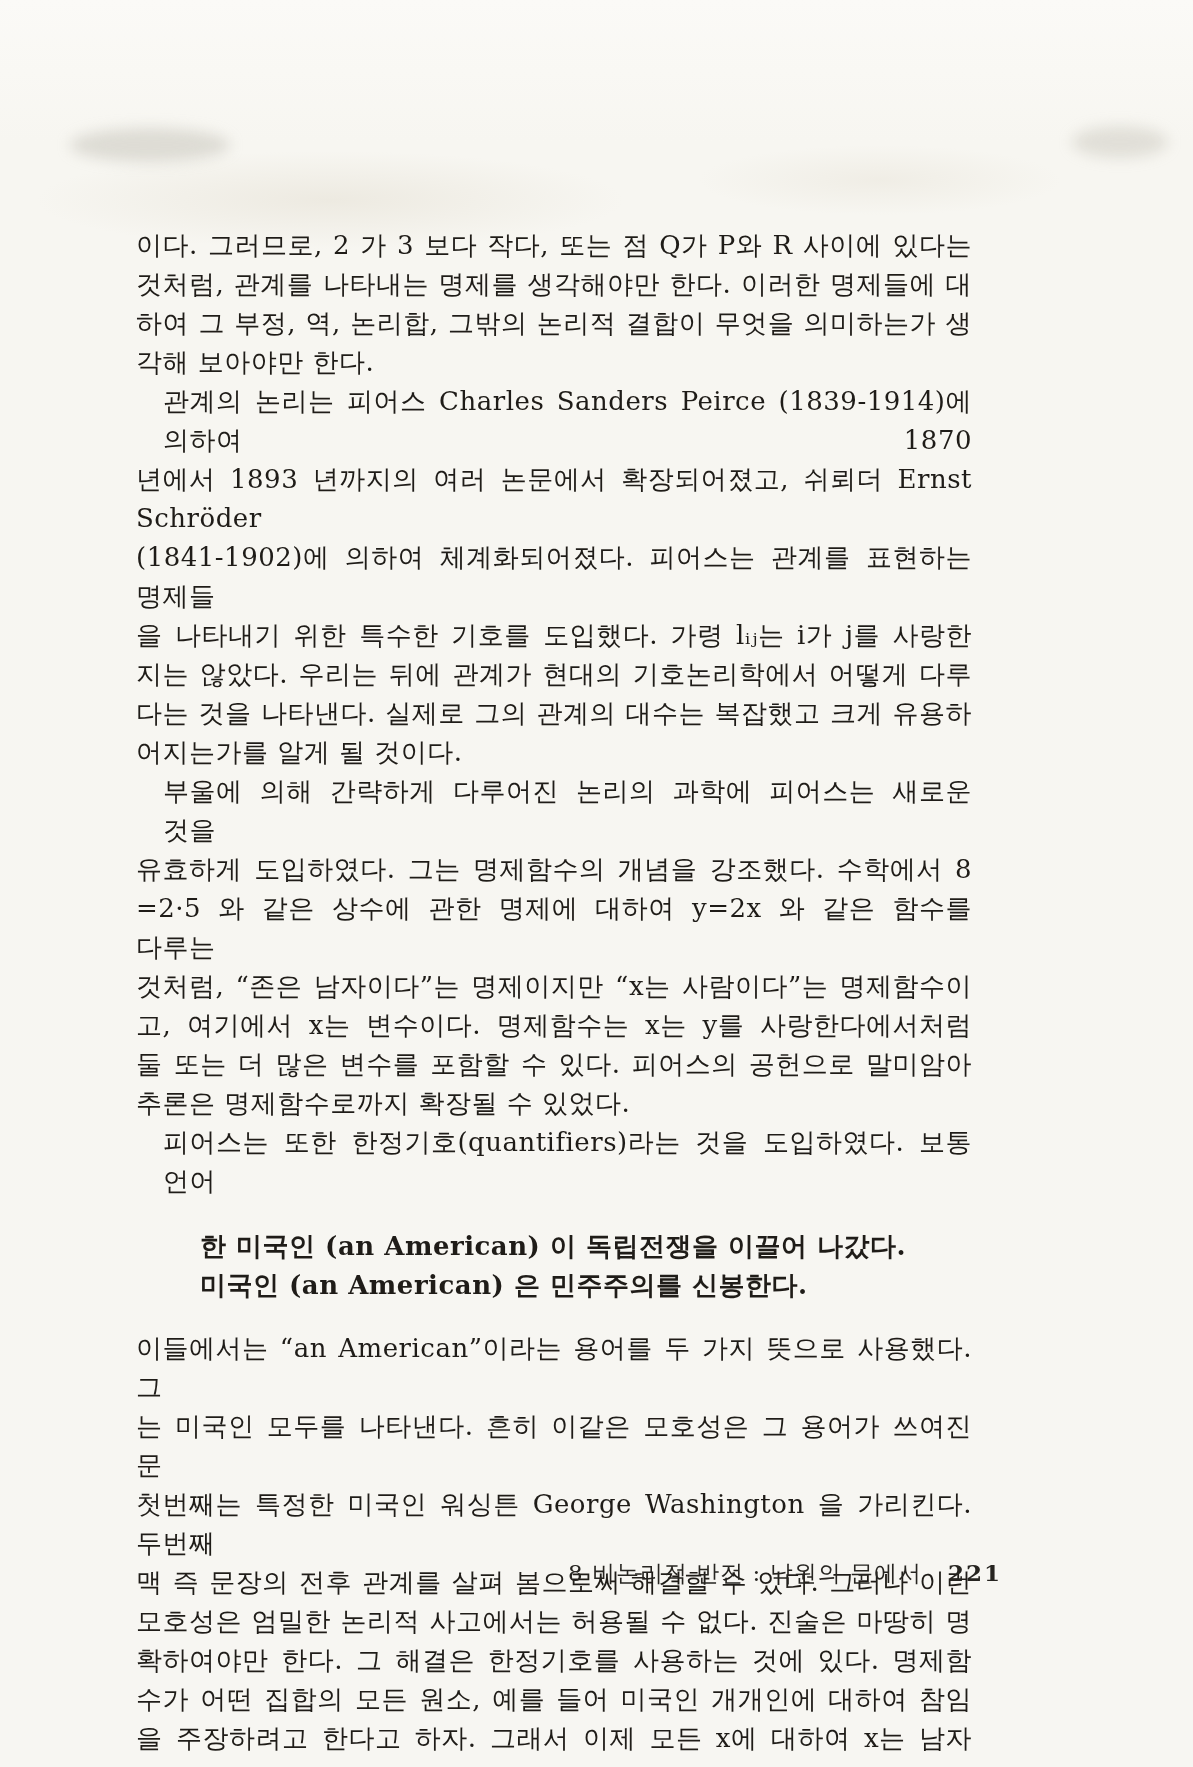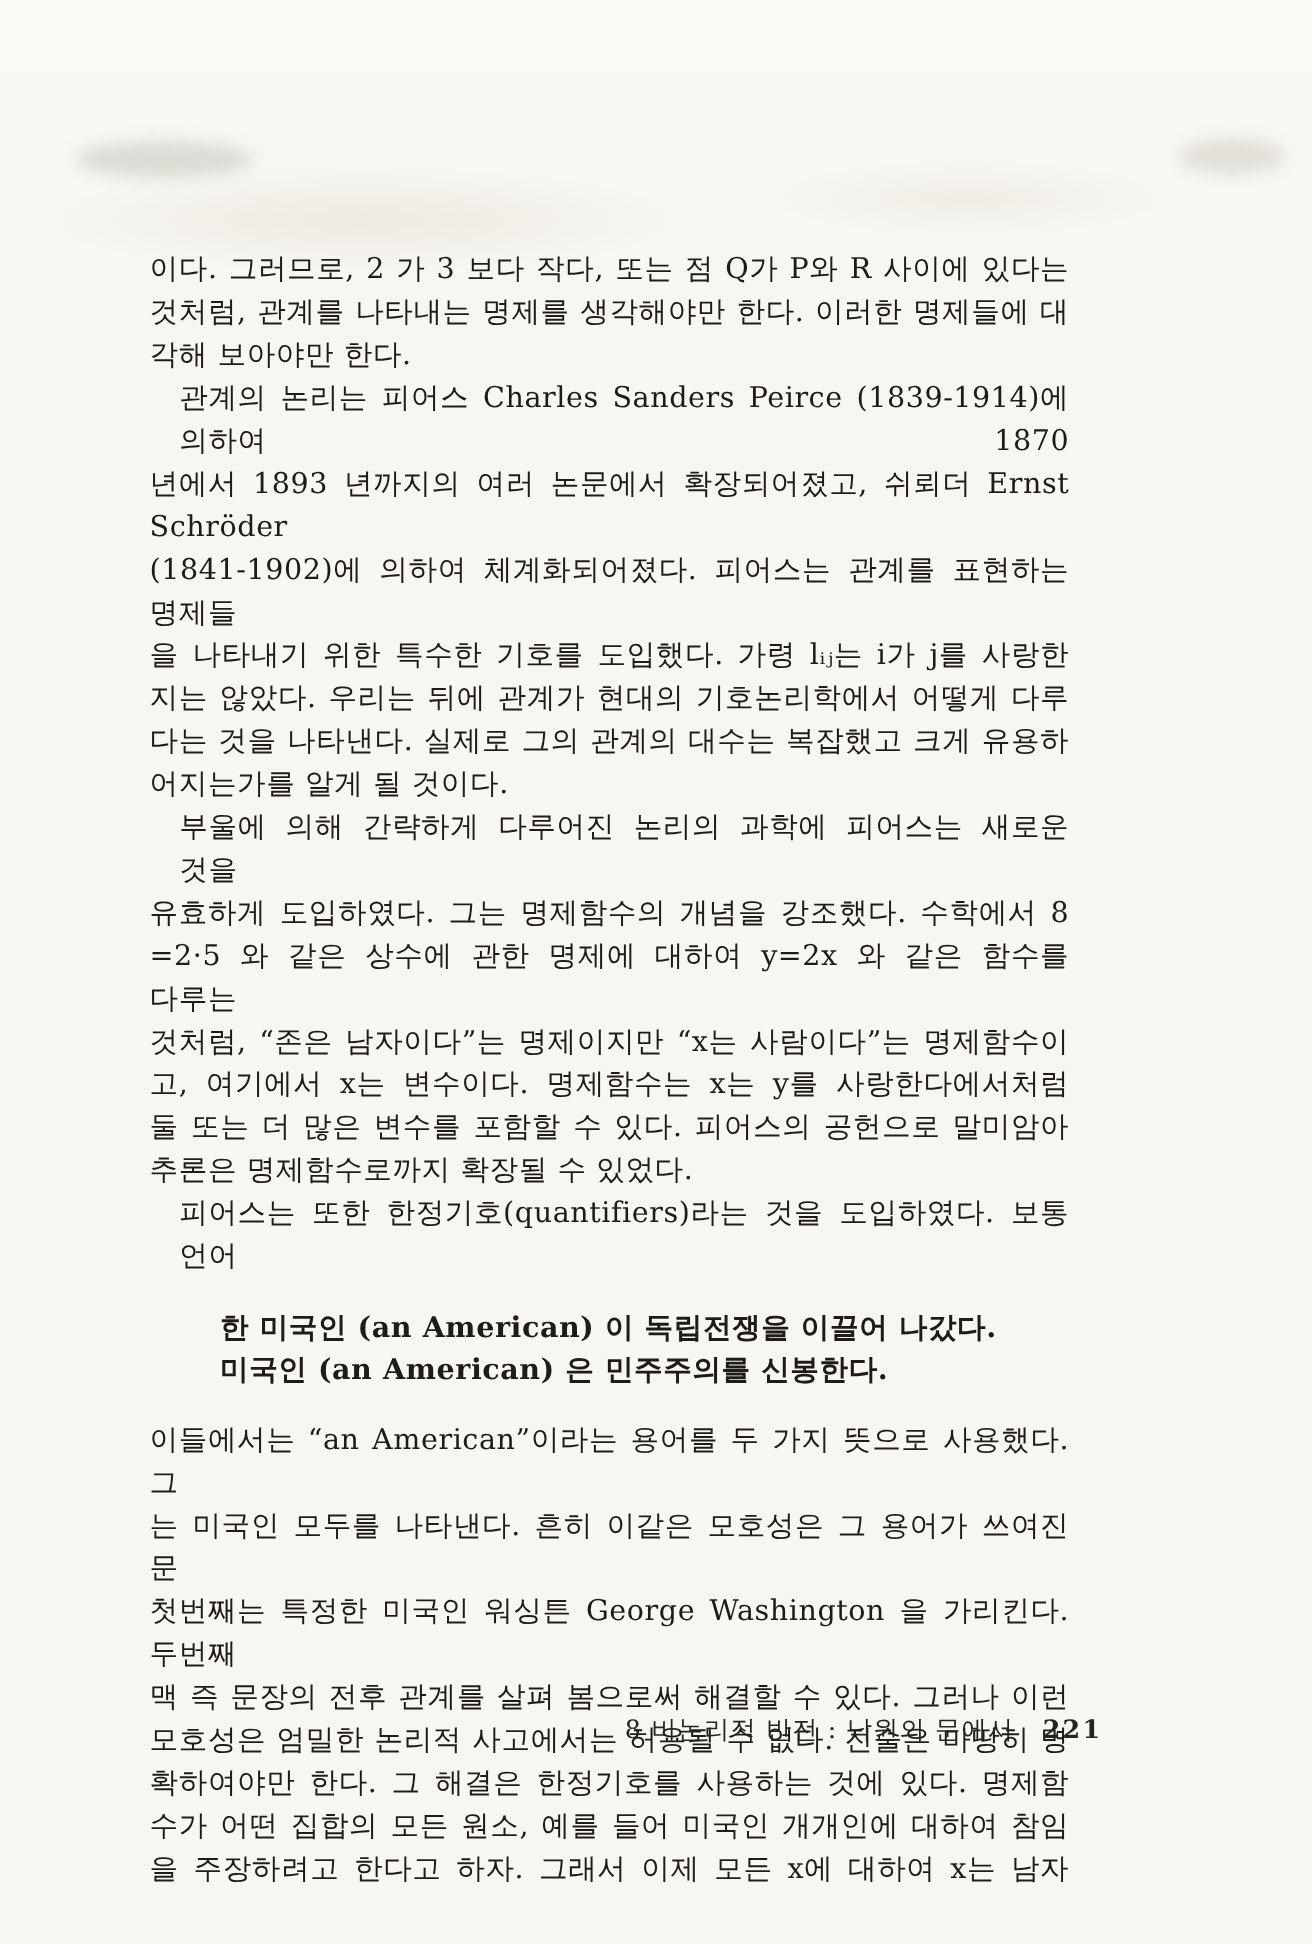--- a/index.html
+++ b/index.html
@@ -92,20 +92,21 @@
 <body style="background: rgb(247, 246, 242); color: rgb(31, 28, 24);">
 
 <div class="page">
   <div class="smudge tl"></div>
   <div class="smudge tr"></div>
 
   <main class="text-block">
       <div class="block paragraph">
         <div class="line">이다. 그러므로, 2 가 3 보다 작다, 또는 점 Q가 P와 R 사이에 있다는</div>
         <div class="line">것처럼, 관계를 나타내는 명제를 생각해야만 한다. 이러한 명제들에 대</div>
+        <div class="line">하여 그 부정, 역, 논리합, 그밖의 논리적 결합이 무엇을 의미하는가 생</div>
         <div class="line last">각해 보아야만 한다.</div>
       </div>
       <div class="block paragraph">
         <div class="line indent">관계의 논리는 피어스 Charles Sanders Peirce (1839-1914)에 의하여 1870</div>
         <div class="line">년에서 1893 년까지의 여러 논문에서 확장되어졌고, 쉬뢰더 Ernst Schröder</div>
         <div class="line">(1841-1902)에 의하여 체계화되어졌다. 피어스는 관계를 표현하는 명제들</div>
         <div class="line">을 나타내기 위한 특수한 기호를 도입했다. 가령 lᵢⱼ는 i가 j를 사랑한</div>
         <div class="line">지는 않았다. 우리는 뒤에 관계가 현대의 기호논리학에서 어떻게 다루</div>
         <div class="line">다는 것을 나타낸다. 실제로 그의 관계의 대수는 복잡했고 크게 유용하</div>
         <div class="line last">어지는가를 알게 될 것이다.</div>

